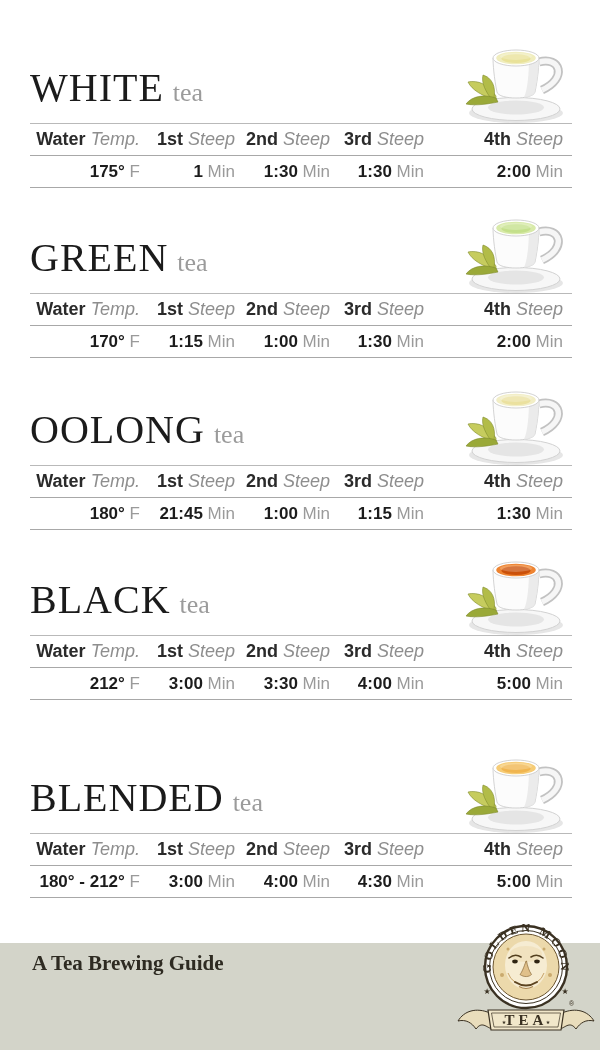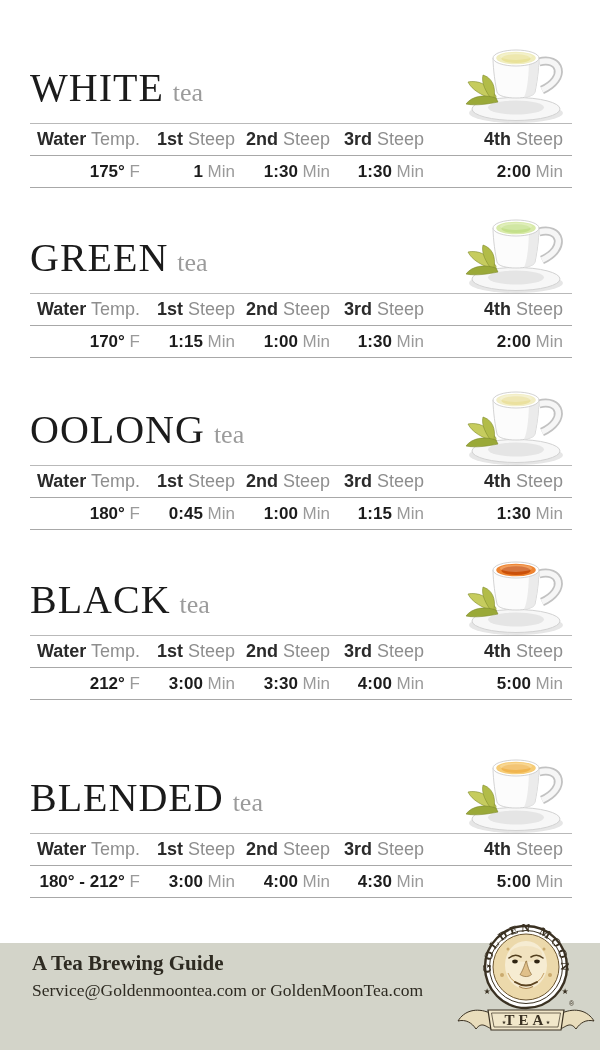--- a/index.html
+++ b/index.html
@@ -16,21 +16,21 @@
   .row{display:flex;align-items:center;height:31px;border-bottom:1px solid #a8a8a8;}
   .cell{text-align:right;white-space:nowrap;}
   .row .cell:nth-child(1){width:110px;}
   .row .cell:nth-child(2){width:95px;}
   .row .cell:nth-child(3){width:95px;}
   .row .cell:nth-child(4){width:94px;}
   .row .cell:nth-child(5){width:139px;}
   .sp{width:9px;}
   .head{font-size:18px;}
   .head .b{color:#2a2a2a;font-weight:bold;}
-  .head .g{color:#8e8e8e;font-weight:normal;}
+  .head .g{color:#8e8e8e;font-weight:normal;font-style:italic;}
   .vals{font-size:17px;}
   .vals .b{color:#1c1c1c;font-weight:bold;}
   .vals .g{color:#9a9a9a;font-weight:normal;}
   .band{position:absolute;left:0;top:943px;width:600px;height:107px;padding-left:10px;}
   .f-text{position:absolute;left:32px;top:7px;font-family:"Liberation Serif",serif;color:#2e2b22;}
   .f-title{font-size:21px;font-weight:bold;line-height:26px;margin-bottom:3px;}
   .f-line{font-size:17.5px;line-height:23px;}
   .logo{position:absolute;left:452px;top:923px;width:148px;height:122px;}
 </style>
 </head>
@@ -157,21 +157,21 @@
       <div class="row head">
         <div class="cell"><span class="b">Water</span> <span class="g">Temp.</span></div>
         <div class="cell"><span class="b">1st</span> <span class="g">Steep</span></div>
         <div class="cell"><span class="b">2nd</span> <span class="g">Steep</span></div>
         <div class="cell"><span class="b">3rd</span> <span class="g">Steep</span></div>
         <div class="cell"><span class="b">4th</span> <span class="g">Steep</span></div>
         <div class="sp"></div>
       </div>
       <div class="row vals">
         <div class="cell"><span class="b">180°</span> <span class="g">F</span></div>
-        <div class="cell"><span class="b">0:45</span> <span class="g">Min</span></div>
+        <div class="cell"><span class="b">21:45</span> <span class="g">Min</span></div>
         <div class="cell"><span class="b">1:00</span> <span class="g">Min</span></div>
         <div class="cell"><span class="b">1:15</span> <span class="g">Min</span></div>
         <div class="cell"><span class="b">1:30</span> <span class="g">Min</span></div>
         <div class="sp"></div>
       </div>
     </div>
   </section>
 
   <section class="tea-section" style="top: 512px;">
     <h2 class="title">
@@ -260,21 +260,20 @@
         <div class="cell"><span class="b">5:00</span> <span class="g">Min</span></div>
         <div class="sp"></div>
       </div>
     </div>
   </section>
 </div>
 
   <footer class="band" style="background: rgb(211, 212, 201);">
     <div class="f-text">
       <div class="f-title">A Tea Brewing Guide</div>
-      <div class="f-line">Service@Goldenmoontea.com or GoldenMoonTea.com</div>
     </div>
   </footer>
 
   <div class="logo">
     <svg viewBox="0 0 148 122" width="148" height="122">
 
       <circle cx="74" cy="44" r="41" fill="#ffffff" stroke="#3a3122" stroke-width="2.4"></circle>
       <circle cx="74" cy="44" r="36.5" fill="none" stroke="#3a3122" stroke-width="1"></circle>
 
       <defs>

